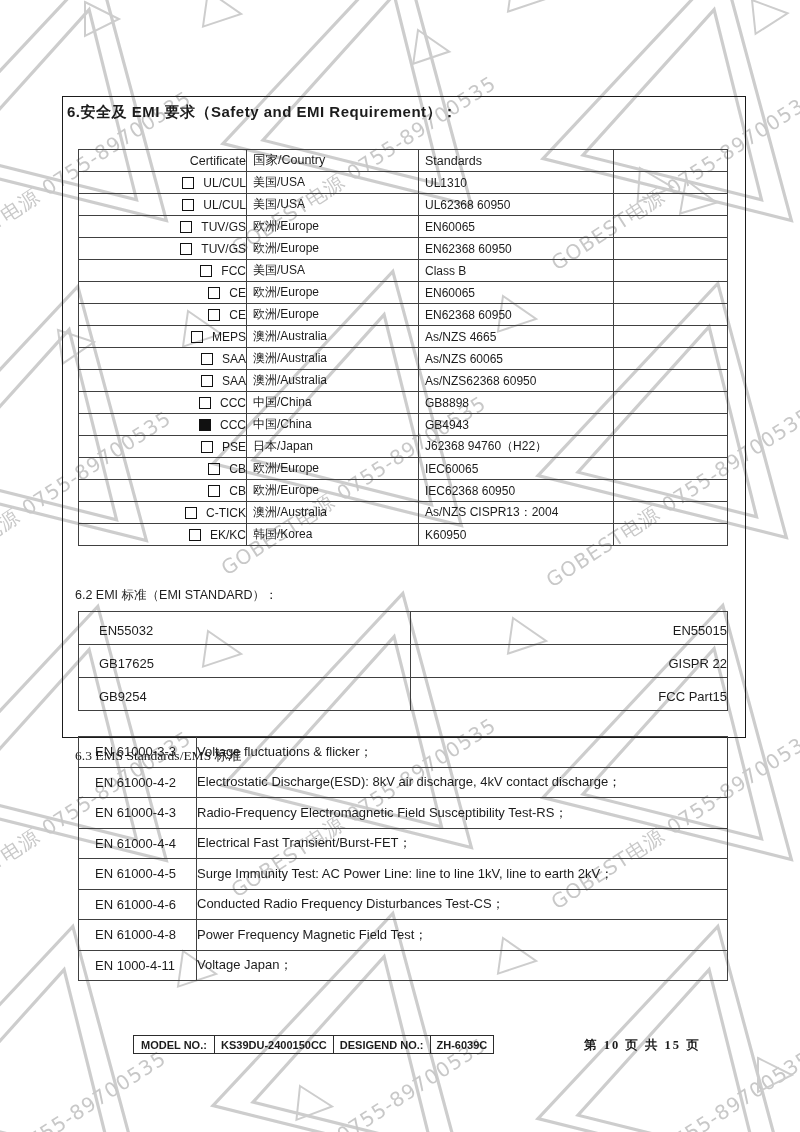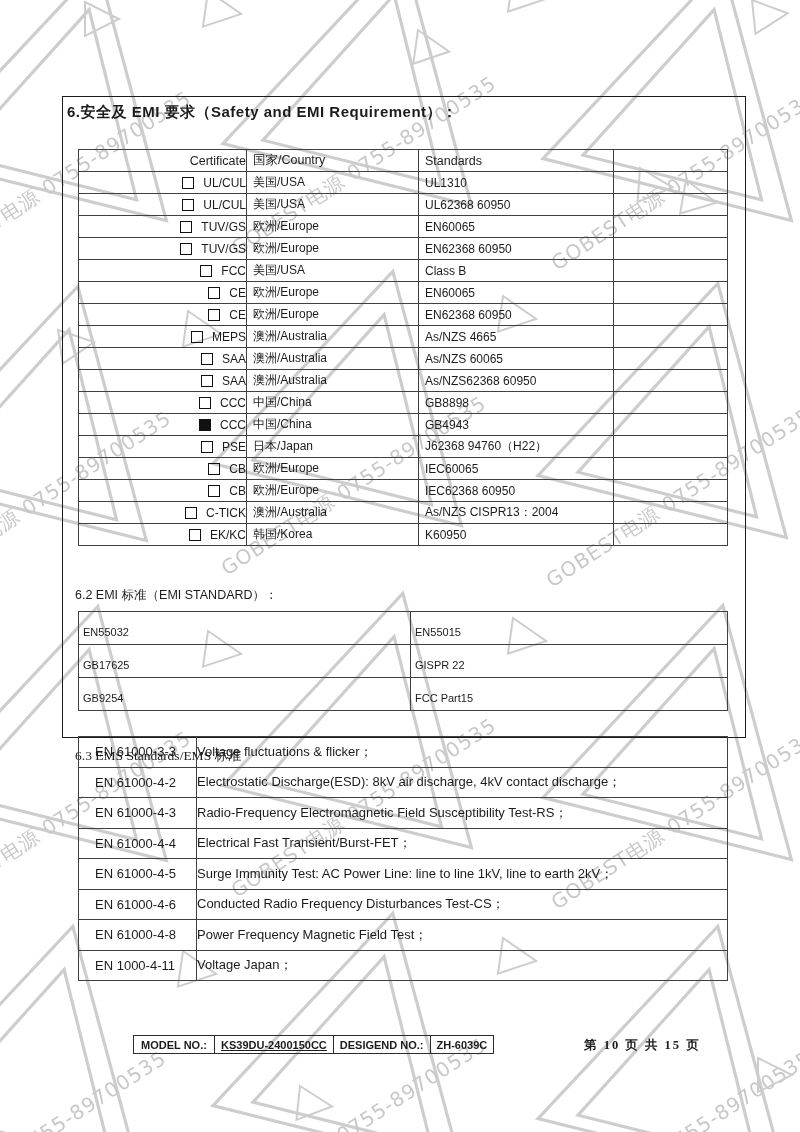--- a/index.html
+++ b/index.html
@@ -30,34 +30,34 @@
   .t1 th { font-weight:normal; text-align:left; font-size:12.5px; height:22px; padding-left:6px; }
   .t1 td { font-size:12px; height:22px; padding-left:6px; }
   .t1 .c1 { width:168px;text-align:right; } .t1 .c2 { width:172px; } .t1 .c3 { width:195px; } .t1 .c4 { width:114px; }
   .cb {
     display:inline-block; width:12px; height:12px; border:1.6px solid #111;
     margin:0 9px -2px 1px; background:transparent;
   }
   .cb.checked { background:#111; border-color:#111; }
   
   .t2 { left:15px; top:514px; width:649px; }
-  .t2 td { font-size:11px; height:33px; vertical-align:bottom; padding:0 0 6px 4px; }
-  .t2 .e1 { width:332px; } .t2 .e2 { width:317px; }
+  .t2 td { font-size:13px; height:33px; vertical-align:bottom; padding:0 0 6px 20px; }
+  .t2 .e1 { width:332px; } .t2 .e2 { width:317px;text-align:right; }
   
   .t3 { left:15px; top:639px; width:649px; }
   .t3 td { font-size:13px; height:30.5px; vertical-align:middle; }
   .t3 .m1 { width:118px; padding-left:16px; }
   .t3 .m2 { width:531px; }
   
   .ft { left:133px; top:1035px; z-index:1; }
   .ft td {
     border:1px solid #2c2c2c; font-size:11px; font-weight:bold; text-align:center;
     height:18px; padding:1px 6px;
   }
-  .ft .f1{width:81px;} .ft .f2{width:110px;text-decoration:underline;} .ft .f3{width:95px;} .ft .f4{width:58px;}
+  .ft .f1{width:81px;} .ft .f2{width:110px;} .ft .f3{width:95px;} .ft .f4{width:58px;}
   .pageinfo {
     position:absolute; left:584px; top:1037px; z-index:1;
     font:bold 12.5px "Liberation Serif", serif; letter-spacing:2px;
   }
 </style>
 </head>
 <body>
 
 <div class="page">
 

